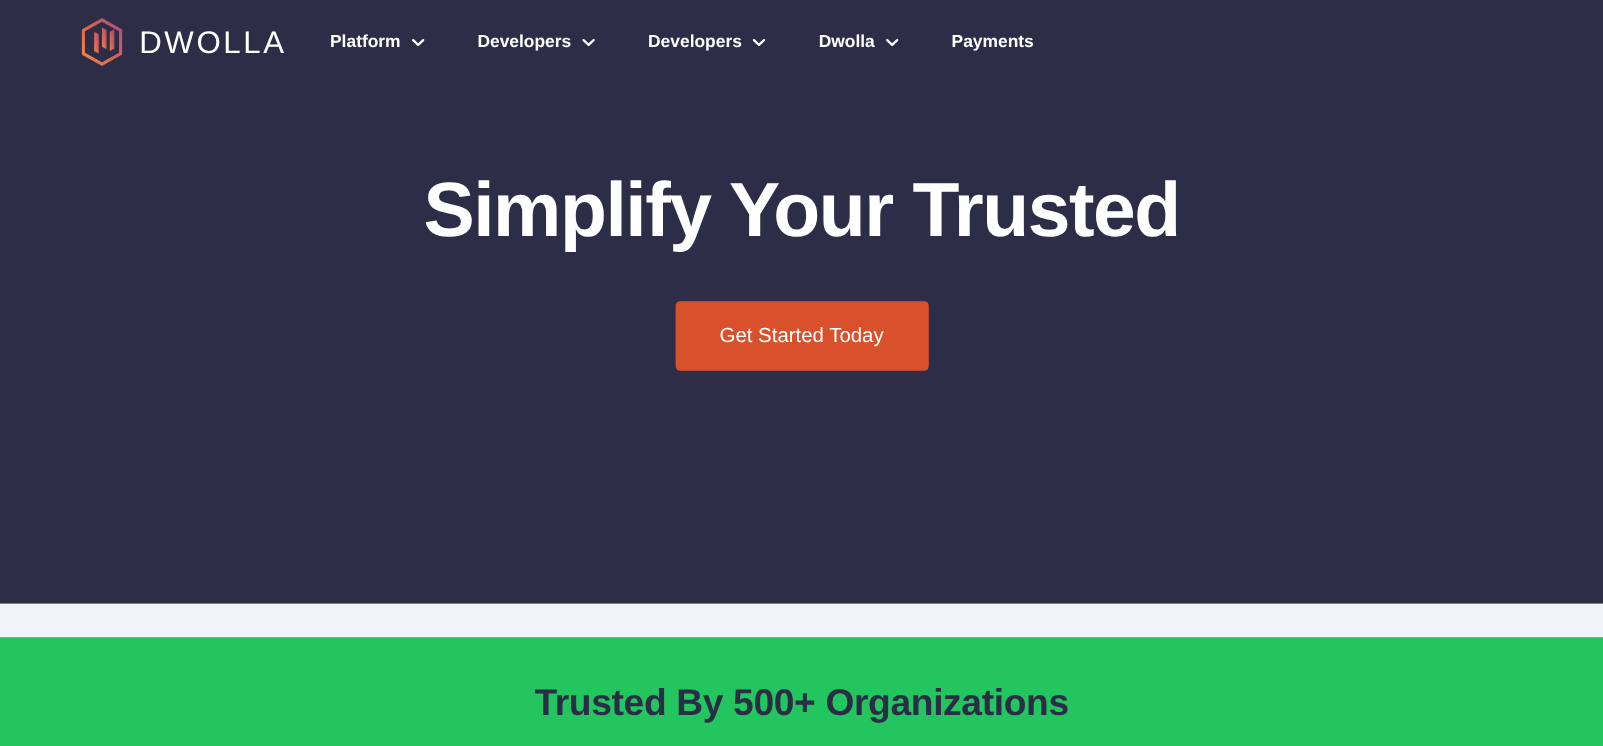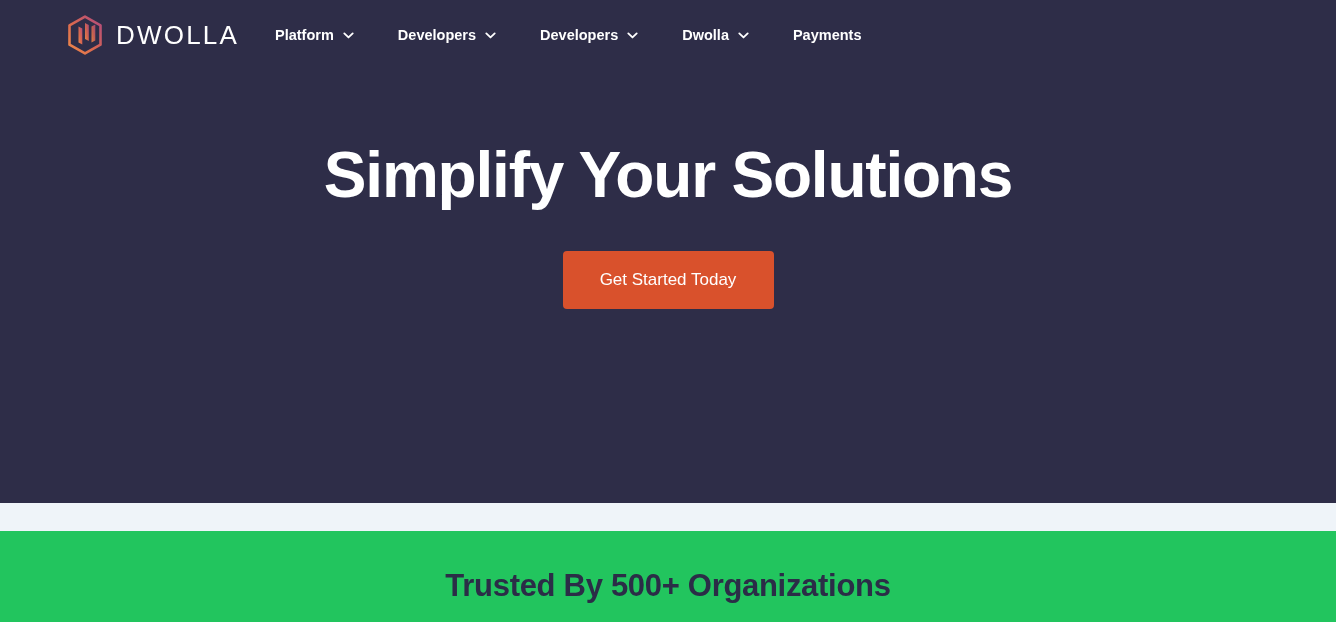--- a/index.html
+++ b/index.html
@@ -258,21 +258,21 @@
         <a class="nav-item" href="#">
           <span>Payments</span>
         </a>
 
       </div>
 
     </nav>
 
     <div class="hero-body">
 
-      <h1 class="hero-title">Simplify Your Solutions</h1>
+      <h1 class="hero-title">Simplify Your Trusted</h1>
 
 
       <button class="btn-hero">Get Started Today</button>
 
     </div>
   </section>
 
   <section class="trusted">
     <h2 class="trusted-title">Trusted By 500+ Organizations</h2>
   </section>

